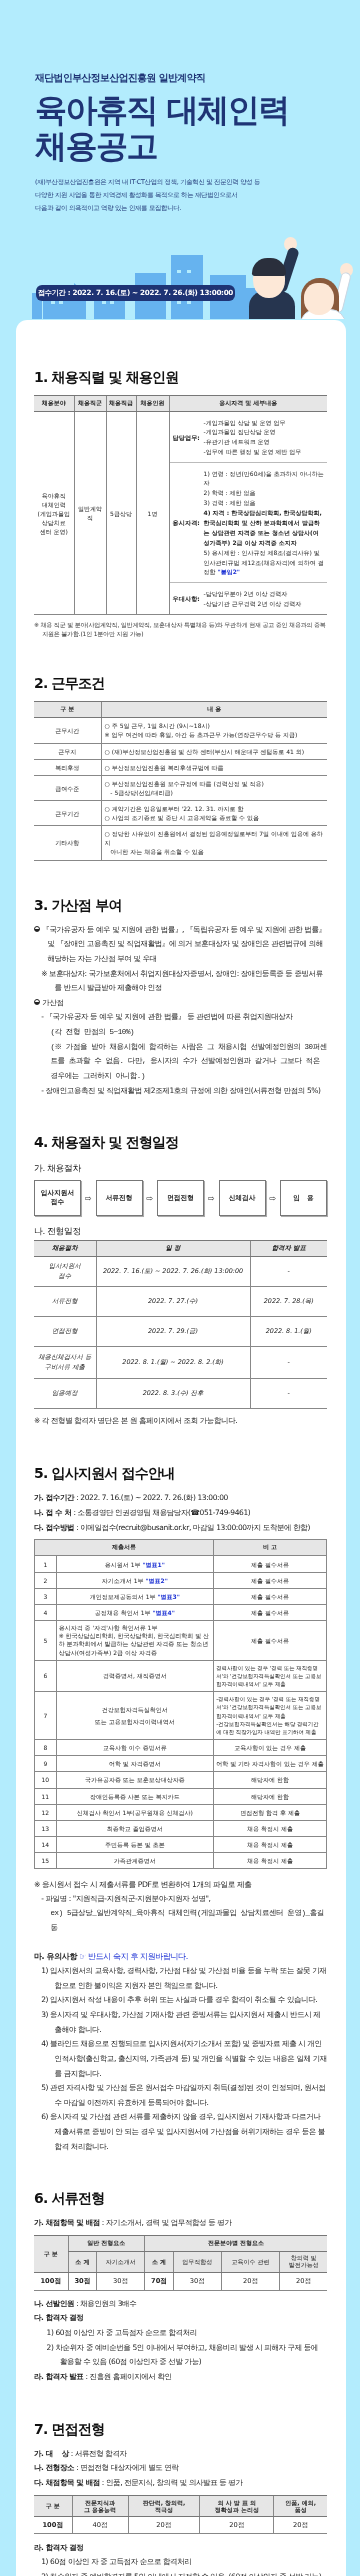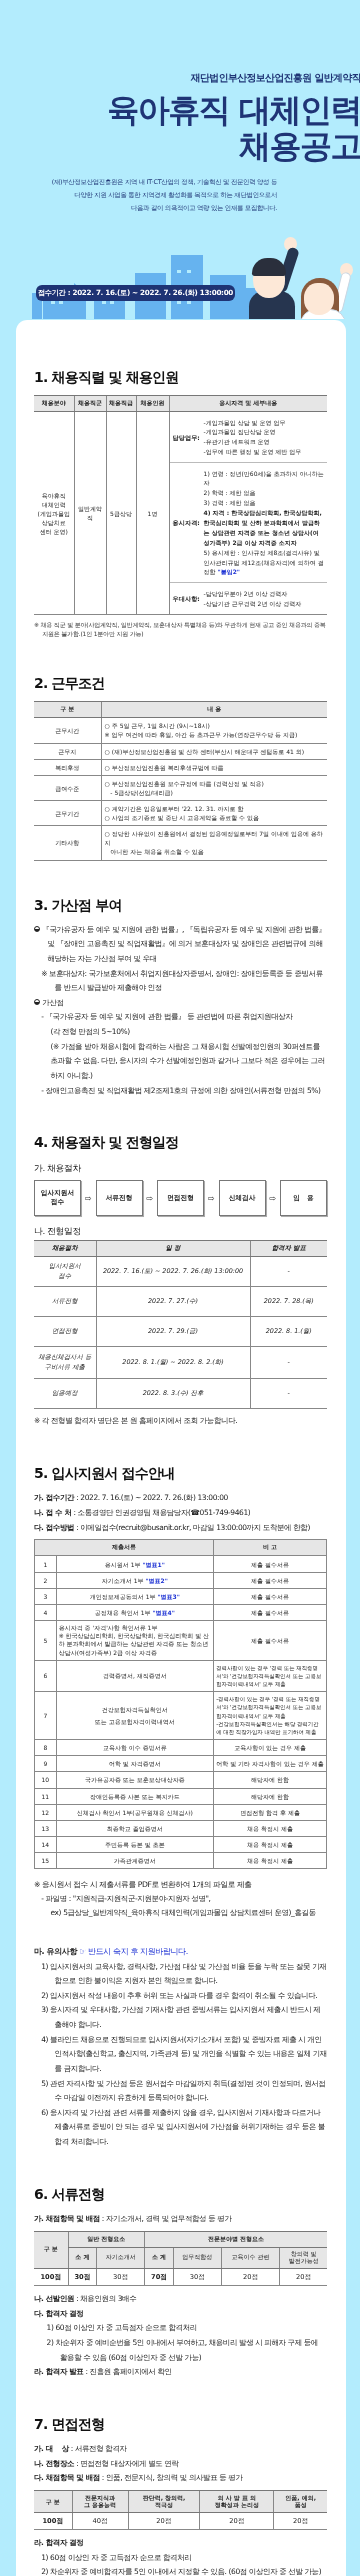--- a/index.html
+++ b/index.html
@@ -1,21 +1,21 @@
 <!DOCTYPE html>
 <html style="font-size:8.2px"><head>
 <meta charset="utf-8">
 <style>
   * { box-sizing: border-box; margin: 0; padding: 0; }
   html, body { width: 361px; background: #b3ecfd; }
   body { font-family: "DejaVu Sans", sans-serif; color: #222; }
   .page { width: 361px; min-height: 3086px; background: #b3ecfd; position: relative; }
 
   
-  .hero { position: relative; height: 319px; padding: 72px 0 0 35px; overflow: hidden; text-align: right; }
+  .hero { position: relative; height: 319px; padding: 72px 0 0 35px; overflow: hidden; }
   .hero .org { font-size: 9.8px; font-weight: bold; color: #1f3475; letter-spacing: -0.5px; }
   .hero .title { font-size: 32px; font-weight: bold; color: #1f3475; line-height: 1.12; margin-top: 8.2px; letter-spacing: -1.5px; }
   .hero .desc { font-size: 6.4px; color: #1f3475; line-height: 2.05; margin-top: 11.3px; letter-spacing: -0.3px; width: 242px; }
   .hero .period { position: absolute; left: 36px; top: 285px; width: 199px; height: 15.5px; background: #1e3374; color: #fff; font-size: 7.2px; font-weight: bold; display: flex; align-items: center; justify-content: center; letter-spacing: -0.3px; border-radius: 6px; }
   .city { position: absolute; left: 32px; bottom: 0; width: 232px; height: 67px; }
   .city div { position: absolute; bottom: 0; background: #66b3ef; }
   .city .win { position: absolute; background: #b3ecfd; width: 4.1px; height: 2.6px; }
   .people { position: absolute; right: 14.4px; top: 242px; width: 108px; height: 82px; }
   .head { position: absolute; width: 32px; height: 36px; border-radius: 45% 45% 48% 48%; background: #fde8d7; }
   .hair1 { position: absolute; width: 34px; height: 18.5px; border-radius: 17.5px 17.5px 3.1px 3.1px; background: #2a2f3c; }
@@ -27,21 +27,21 @@
   .fist { position: absolute; width: 13.4px; height: 14.4px; border-radius: 50%; background: #fde8d7; }
 
   
   .card { position: absolute; left: 15.5px; top: 320px; width: 330px; background: #fff; border-radius: 11.3px; padding: 31px 18.5px 41px 18.5px; }
   .sec { margin-top: 36px; }
   .sec:first-child { margin-top: 18px; }
   .sec-title { font-size: 14px; font-weight: bold; color: #111; letter-spacing: -0.8px; margin-bottom: 8.2px; }
   .sub { font-size: 8.8px; color: #222; letter-spacing: -0.4px; line-height: 1.9; }
   .para { font-size: 7.5px; line-height: 1.95; color: #222; letter-spacing: -0.4px; }
   .indent1 { padding-left: 7.2px; }
-  .indent2 { padding-left: 16.5px; }
+  .indent2 { padding-left: 16.5px; font-family: Liberation Mono, monospace; }
   .hang { padding-left: 13.4px; text-indent: -13.4px; }
   .note { font-size: 6px; color: #333; line-height: 1.6; letter-spacing: -0.2px; margin-top: 5.2px; padding-left: 8.2px; text-indent: -8.2px; }
   .blue { color: #1a2fd3; }
   .bold-blue { color: #1a2fd3; font-weight: bold; }
 
   table { border-collapse: collapse; width: 100%; font-size: 6px; color: #222; }
   th { background: #e6e6e6; font-weight: bold; border-top: 1px solid #777; border-bottom: 1px solid #777; padding: 3.1px 2.1px; }
   td { padding: 3.1px 2.1px; border-bottom: 0.5px solid #888; text-align: center; vertical-align: middle; line-height: 1.5; }
   td + td, th + th { border-left: 0.5px solid #888; }
   table.grid td, table.grid th { border: 0.5px solid #888; }
@@ -379,21 +379,21 @@
         <tr>
               <td>15</td>
               <td>가족관계증명서</td>
               <td>채용 확정시 제출</td>
             </tr>
       </tbody>
         </table>
       <div class="para" style="margin-top:7.2px;font-size:7.7px;">※ 응시원서 접수 시 제출서류를 PDF로 변환하여 1개의 파일로 제출</div>
       <div class="para indent1">- 파일명 : "지원직급-지원직군-지원분야-지원자 성명",</div>
       <div class="para indent2">ex) 5급상당_일반계약직_육아휴직 대체인력(게임과몰입 상담치료센터 운영)_홍길동</div>
-      <div class="para" style="margin-top:23px;font-size:8px;"><b>마. 유의사항</b><span class="blue"> ☞ 반드시 숙지 후 지원바랍니다.</span></div>
+      <div class="para" style="margin-top:13px;font-size:8px;"><b>마. 유의사항</b><span class="blue"> ☞ 반드시 숙지 후 지원바랍니다.</span></div>
       <div class="para indent1 hang" style="padding-left:20.6px;">1) 입사지원서의 교육사항, 경력사항, 가산점 대상 및 가산점 비율 등을 누락 또는 잘못 기재함으로 인한 불이익은 지원자 본인 책임으로 합니다.</div>
       <div class="para indent1 hang" style="padding-left:20.6px;">2) 입사지원서 작성 내용이 추후 허위 또는 사실과 다를 경우 합격이 취소될 수 있습니다.</div>
       <div class="para indent1 hang" style="padding-left:20.6px;">3) 응시자격 및 우대사항, 가산점 기재사항 관련 증빙서류는 입사지원서 제출시 반드시 제출해야 합니다.</div>
       <div class="para indent1 hang" style="padding-left:20.6px;">4) 블라인드 채용으로 진행되므로 입사지원서(자기소개서 포함) 및 증빙자료 제출 시 개인 인적사항(출신학교, 출신지역, 가족관계 등) 및 개인을 식별할 수 있는 내용은 일체 기재를 금지합니다.</div>
       <div class="para indent1 hang" style="padding-left:20.6px;">5) 관련 자격사항 및 가산점 등은 원서접수 마감일까지 취득(결정)된 것이 인정되며, 원서접수 마감일 이전까지 유효하게 등록되어야 합니다.</div>
       <div class="para indent1 hang" style="padding-left:20.6px;">6) 응시자격 및 가산점 관련 서류를 제출하지 않을 경우, 입사지원서 기재사항과 다르거나 제출서류로 증빙이 안 되는 경우 및 입사지원서에 가산점을 허위기재하는 경우 등은 불합격 처리합니다.</div>
     </div>
 
     <div class="sec">
       <div class="sec-title">6. 서류전형</div>

